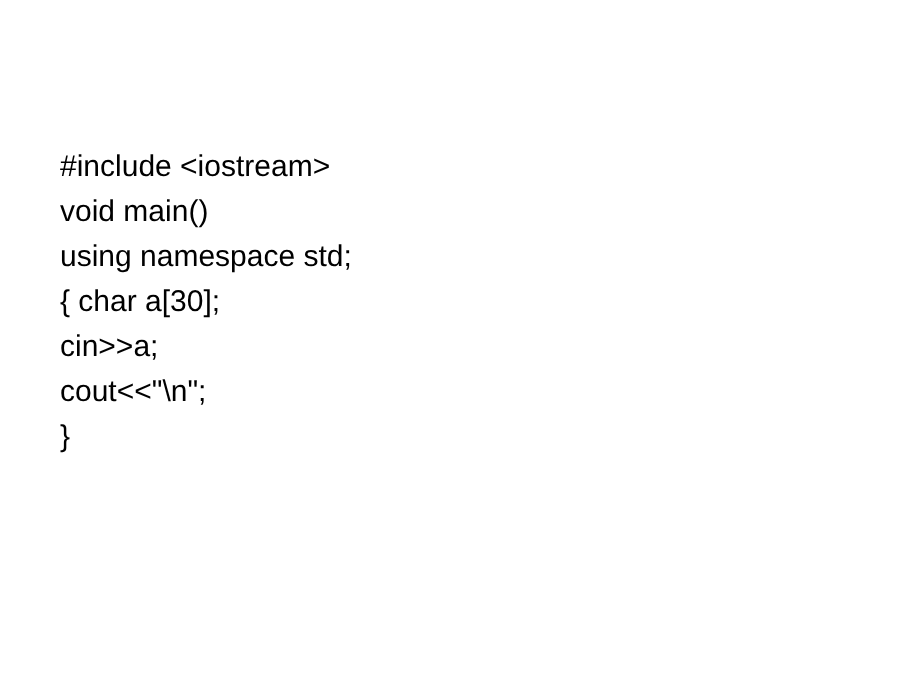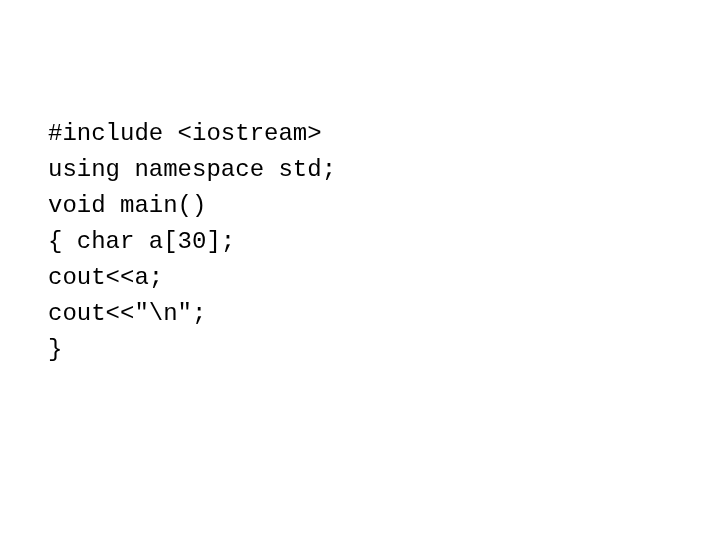--- a/index.html
+++ b/index.html
@@ -1,19 +1,18 @@
 <!DOCTYPE html>
 <html><head>
   <meta charset="utf-8">
   <style>
     * {
       margin: 0;
       padding: 0;
       box-sizing: border-box;
-      font-family: Liberation Mono, monospace;
     }
     body {
       width: 720px;
       height: 540px;
       background: #ffffff;
       font-family: Arial, Helvetica, sans-serif;
       position: relative;
     }
     .code-block {
       position: absolute;
@@ -26,19 +25,19 @@
     .code-line {
       display: block;
       white-space: pre;
     }
   </style>
 </head>
 <body>
 
 <div class="code-block">
   <span class="code-line">#include &lt;iostream&gt;</span>
+  <span class="code-line">void main()</span>
   <span class="code-line">using namespace std;</span>
-  <span class="code-line">void main()</span>
   <span class="code-line">{ char a[30];</span>
-  <span class="code-line">cout&lt;&lt;a;</span>
+  <span class="code-line">cin&gt;&gt;a;</span>
   <span class="code-line">cout&lt;&lt;"\n";</span>
   <span class="code-line">}</span>
 </div>
 
 </body></html>

